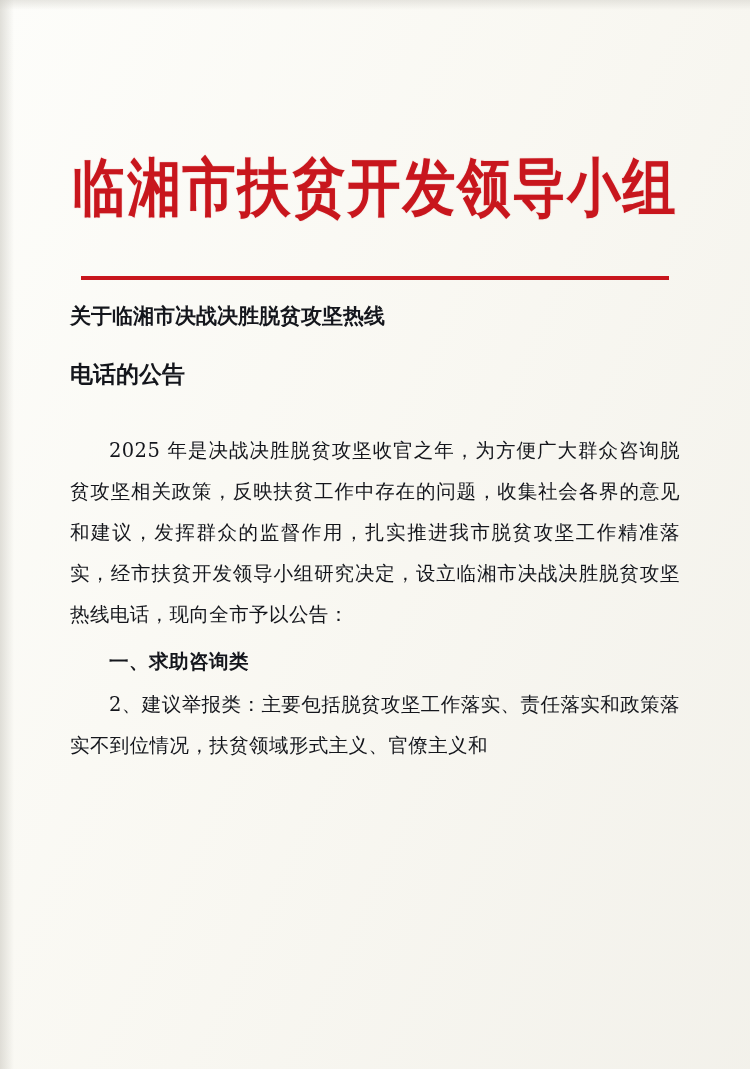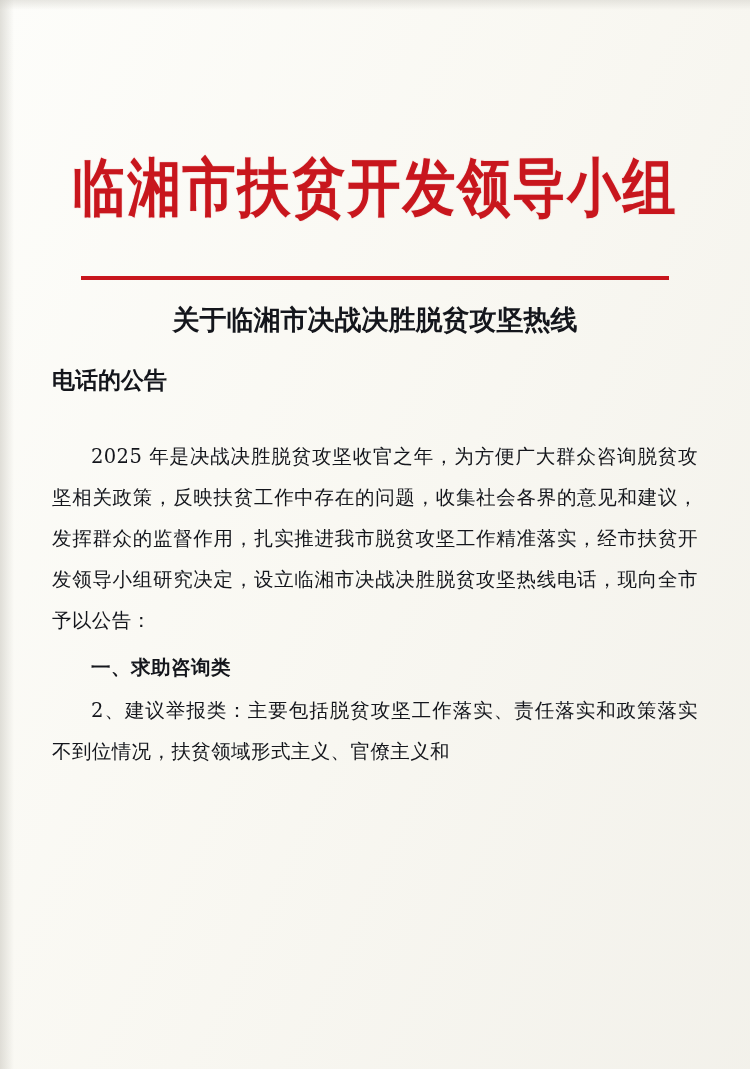--- a/index.html
+++ b/index.html
@@ -31,21 +31,21 @@
   }
   .scan-edge-top {
     position: absolute;
     left: 0; right: 0; top: 0;
     height: 10px;
     background: linear-gradient(to bottom, rgba(205,203,196,0.45), rgba(255,255,255,0));
     pointer-events: none;
   }
   .content {
     position: relative;
-    padding: 0 52px;
+    padding: 0 70px;
   }
 
   .doc-title {
     margin-top: 152px;
     text-align: center;
     color: #c8161d;
     font-family: "DejaVu Sans", "Liberation Sans", sans-serif;
     font-weight: 700;
     font-size: 53px;
     letter-spacing: 2px;
@@ -58,24 +58,23 @@
 
   .red-rule {
     margin: 63px auto 0 auto;
     width: 588px;
     height: 4px;
     background: #c8161d;
   }
 
   .subtitle {
     margin-top: 26px;
-    text-align: center;
     font-family: "DejaVu Sans", "Liberation Sans", sans-serif;
     font-weight: 700;
-    font-size: 27px;
+    font-size: 21px;
     color: #14161c;
     line-height: 1.0;
   }
   .subtitle-line2 {
     margin-top: 32px;
     text-align: left;
     font-family: "DejaVu Sans", "Liberation Sans", sans-serif;
     font-weight: 700;
     font-size: 23px;
     color: #14161c;

